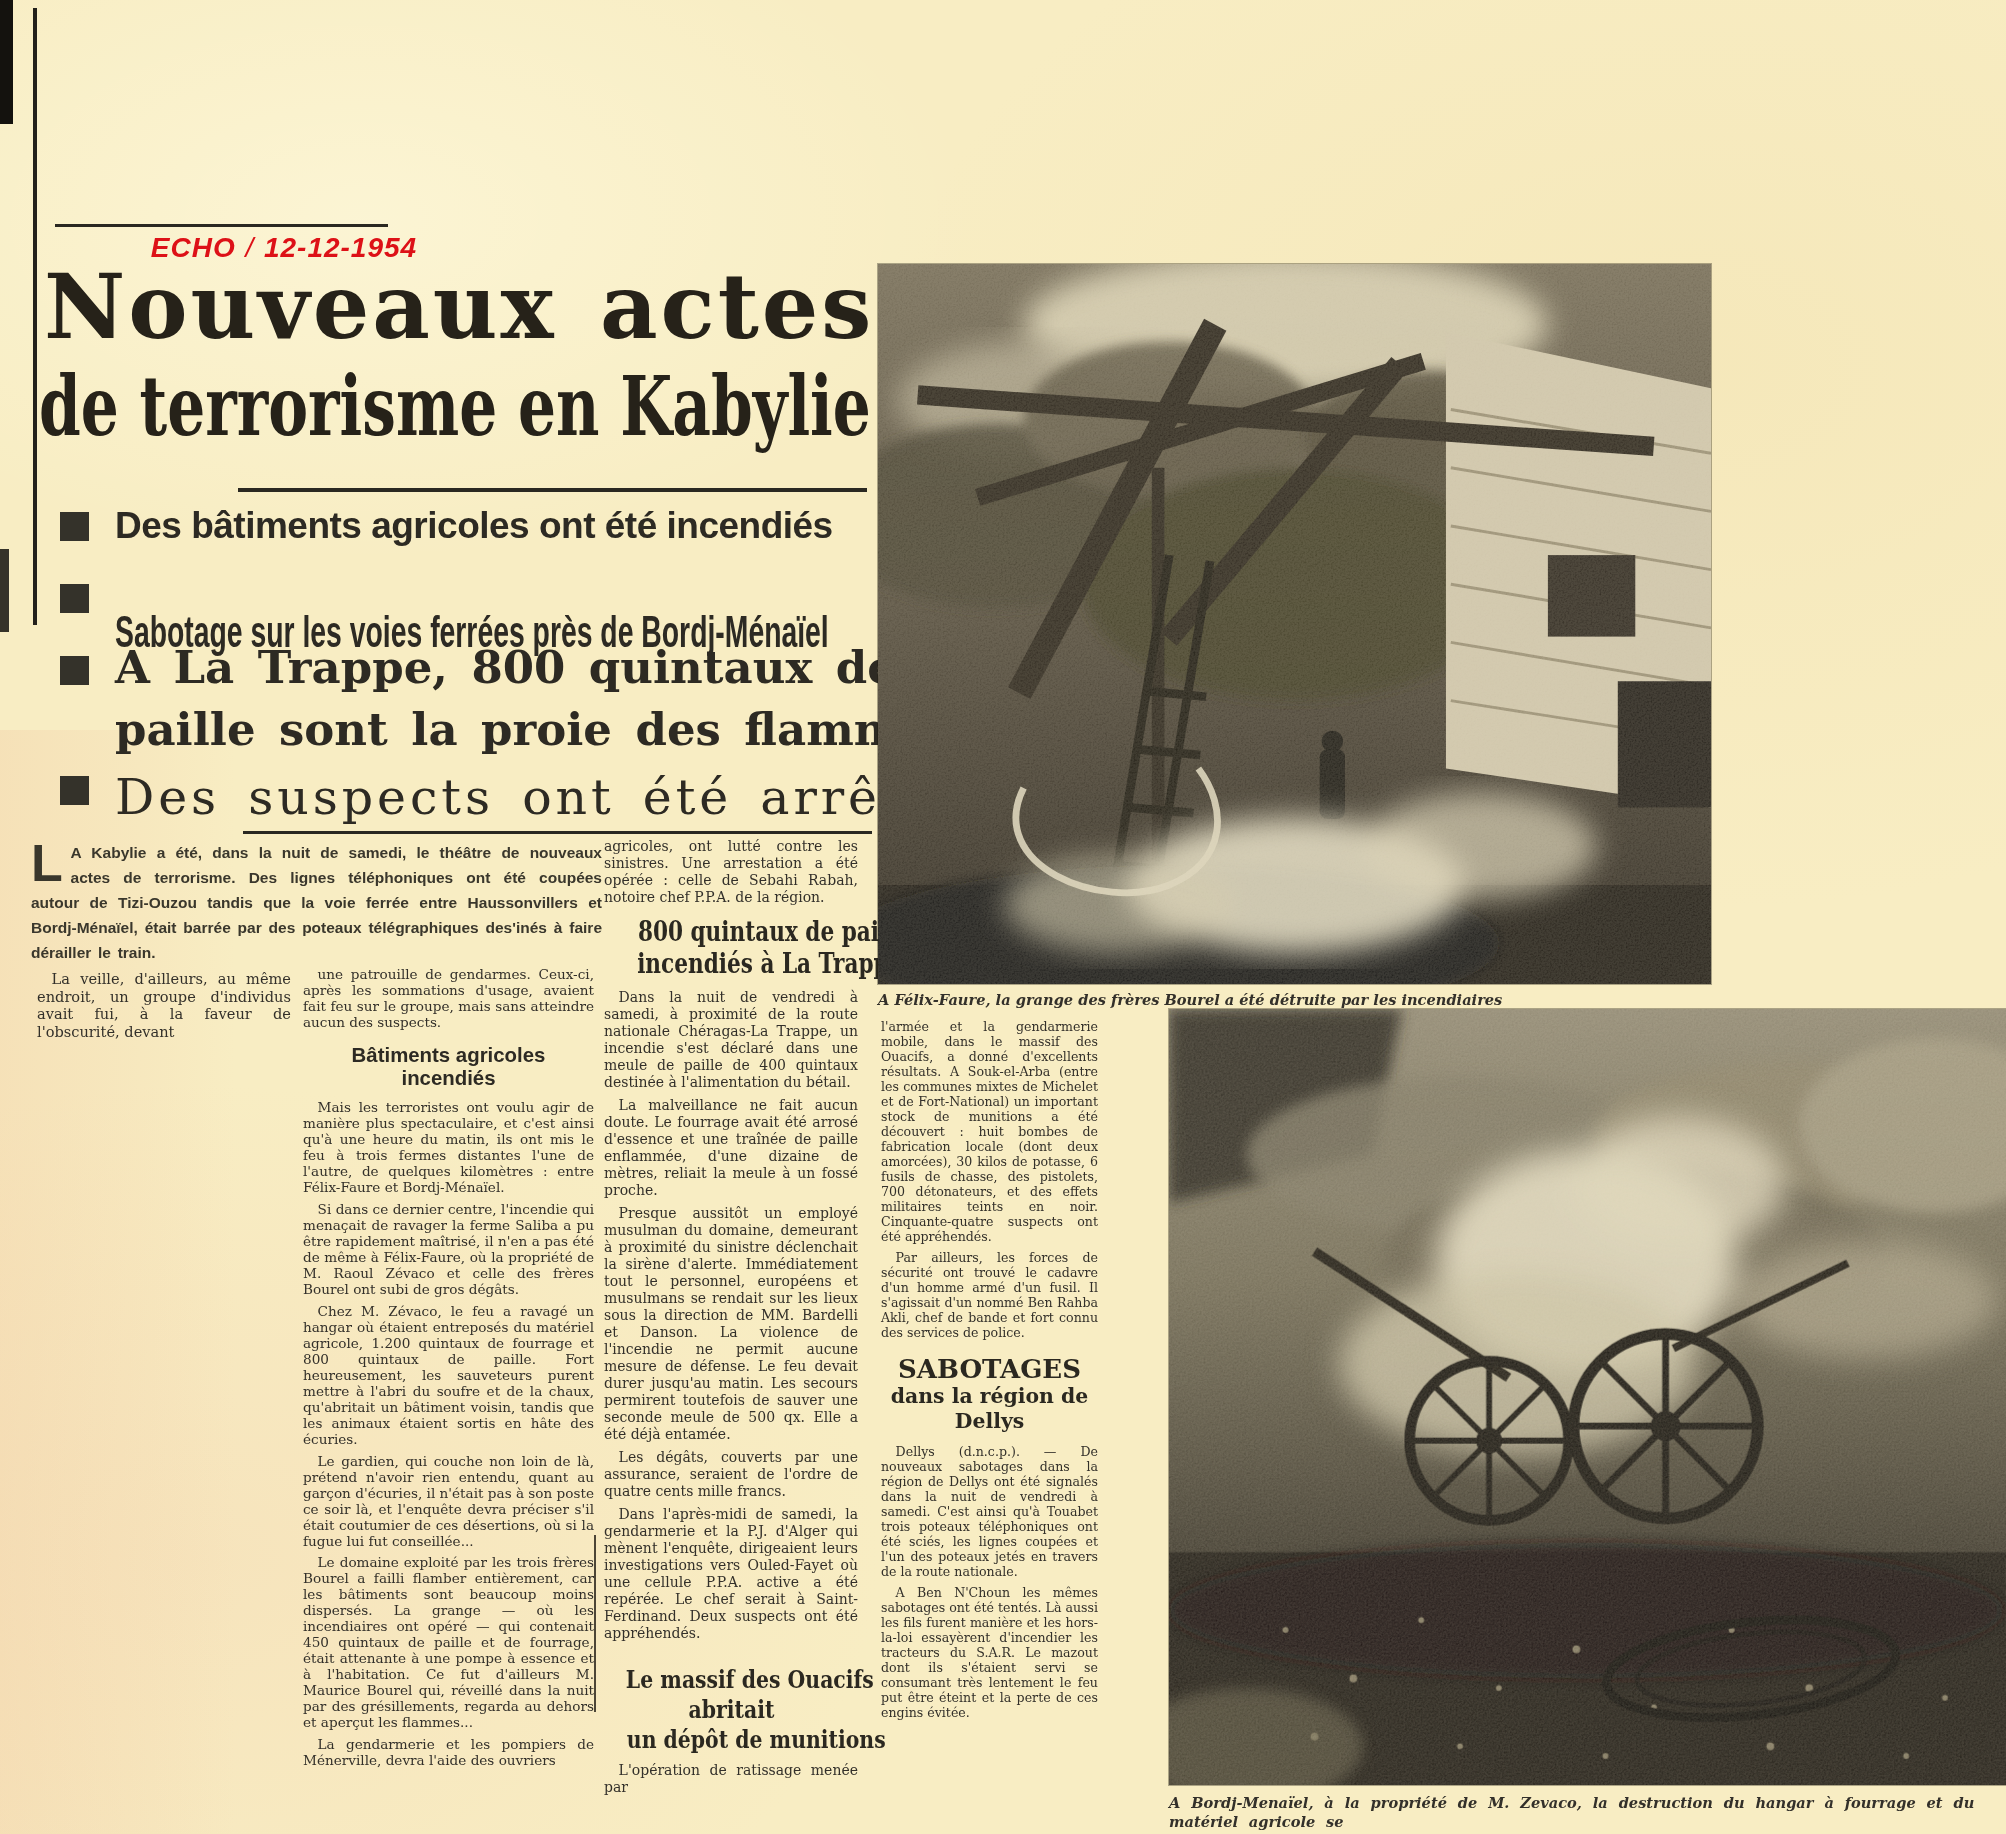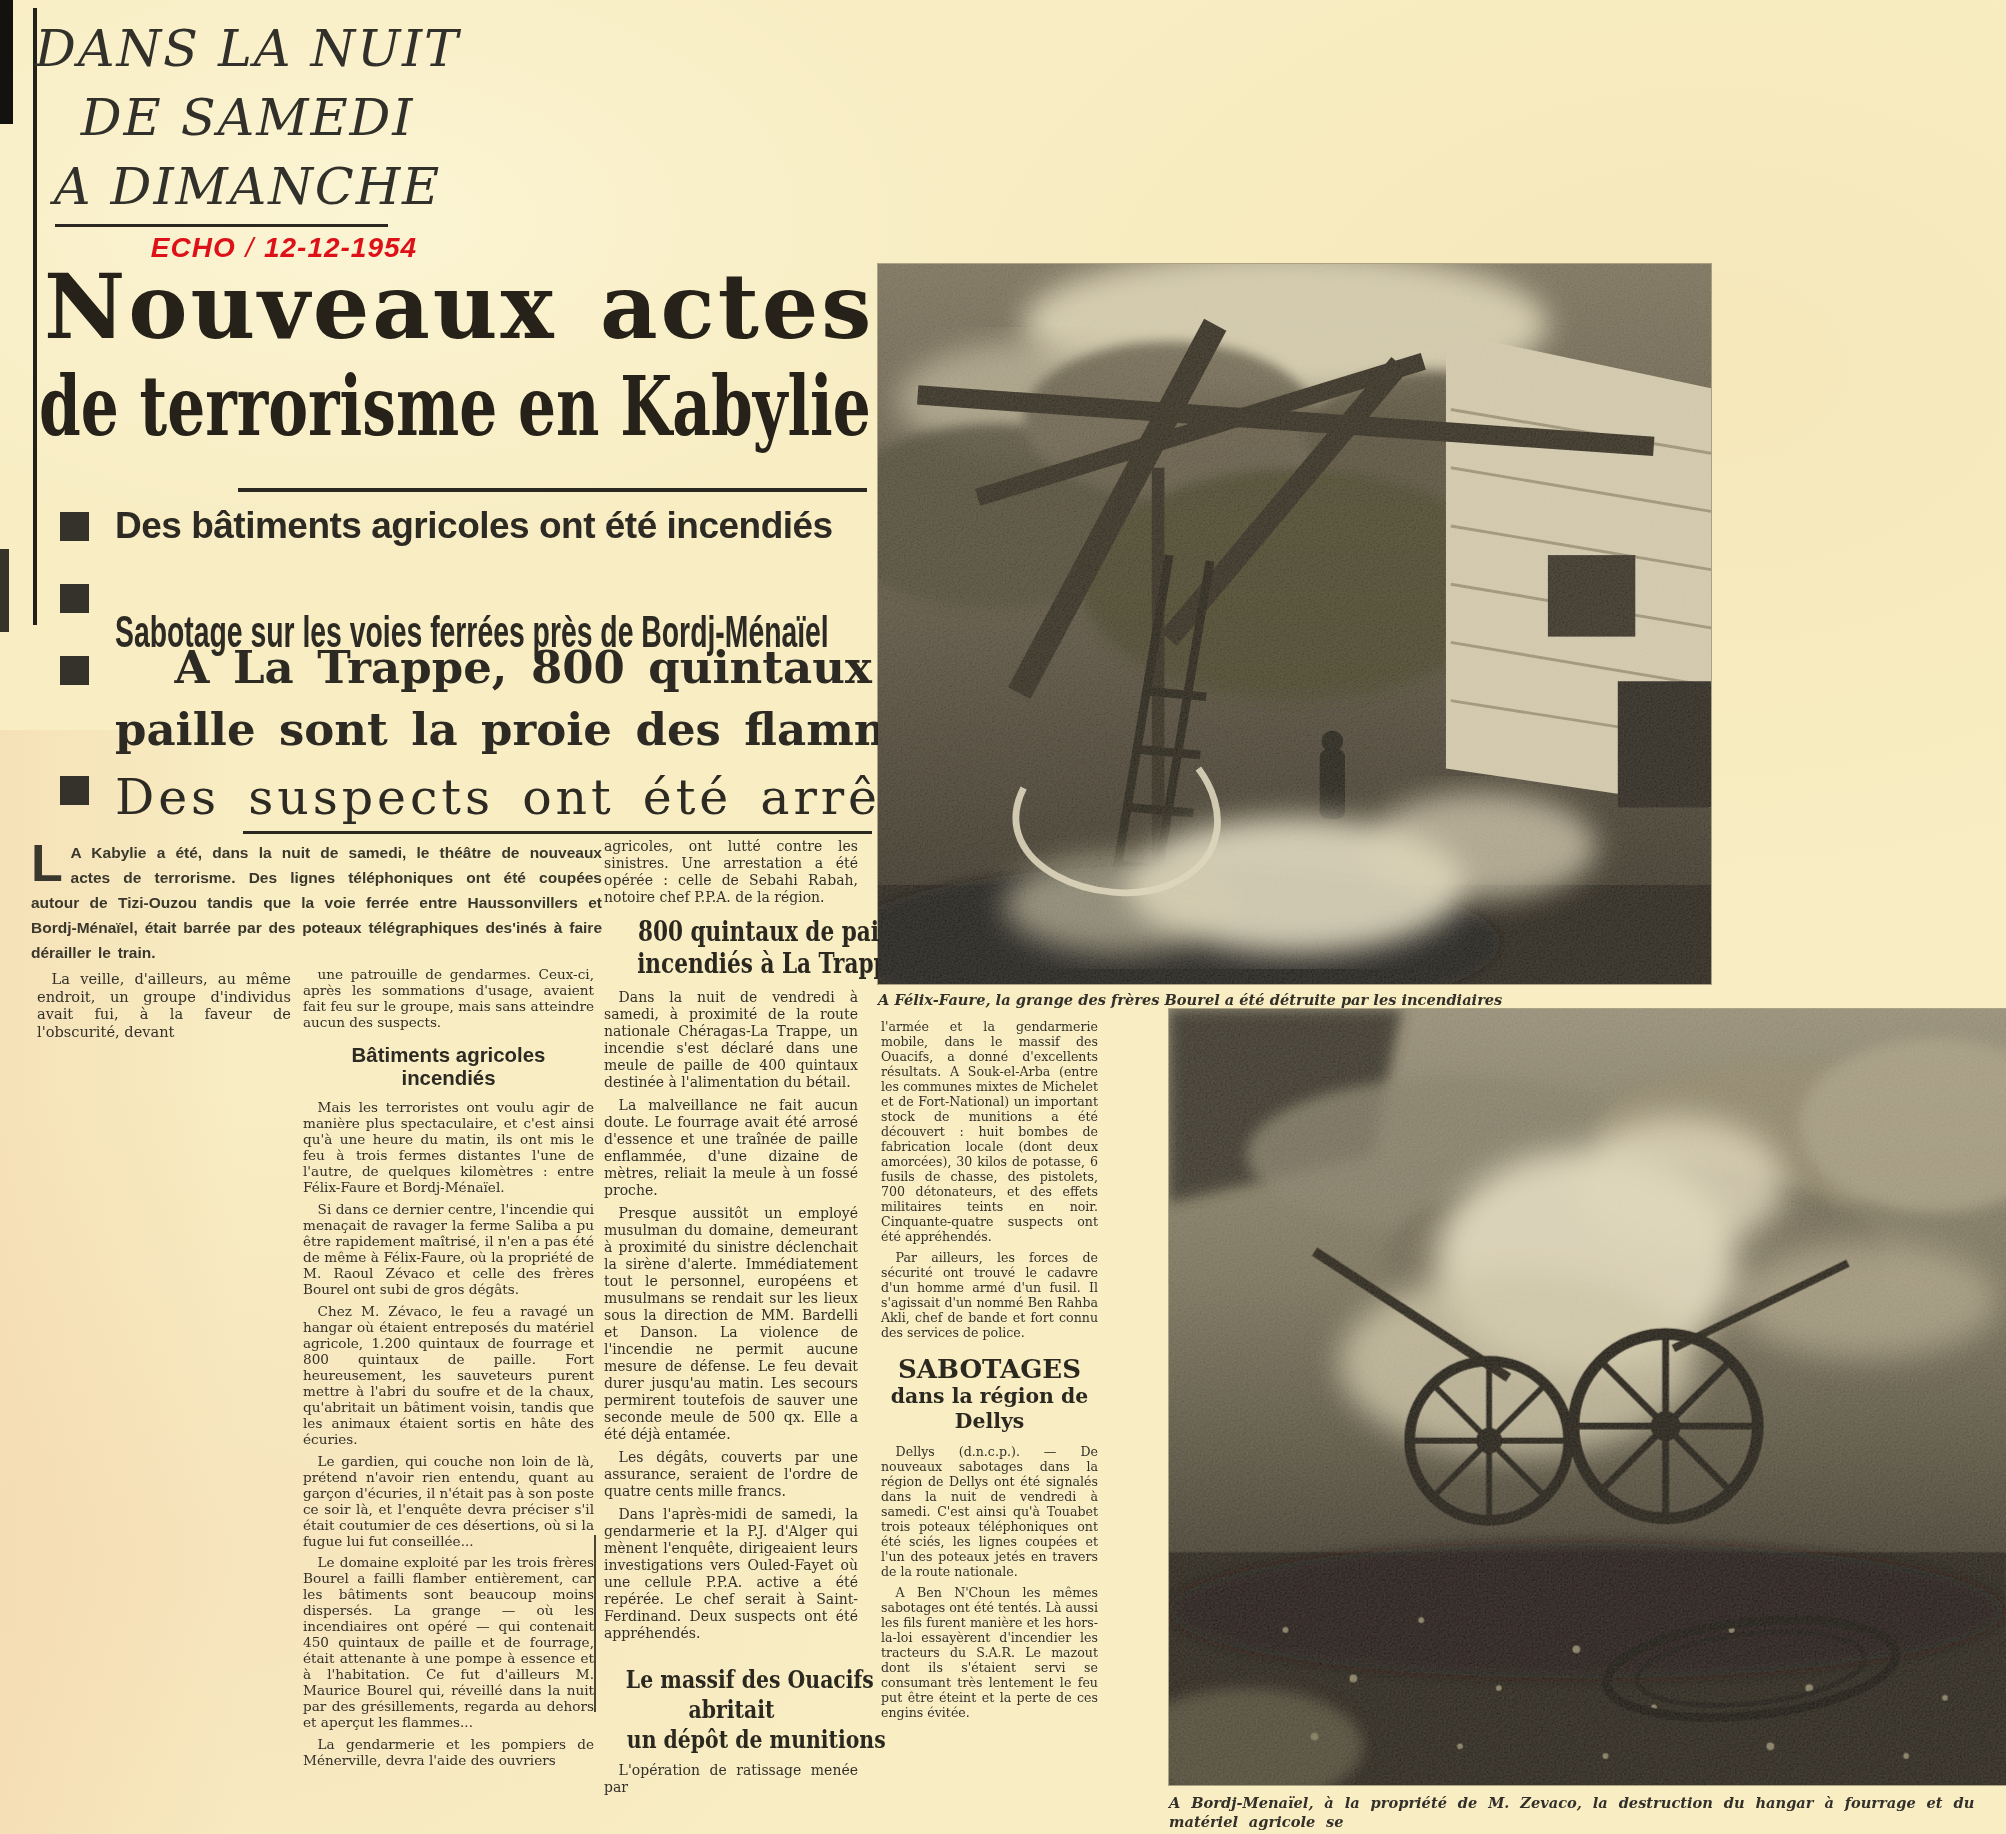--- a/index.html
+++ b/index.html
@@ -3,21 +3,21 @@
 <meta charset="utf-8">
 <style>
   html,body{margin:0;padding:0;background:#e8dcb0;}
   .canvas{position:relative;width:2007px;height:1834px;overflow:hidden;
     background:#f8edc3;
     background-image:
       radial-gradient(873px 485px at 18% 12%, rgba(255,252,228,.5), transparent 70%),
       radial-gradient(1164px 776px at 85% 20%, rgba(240,222,170,.35), transparent 70%),
       radial-gradient(970px 679px at 10% 85%, rgba(244,214,178,.4), transparent 70%);
     font-family:"DejaVu Serif",serif;color:#2b2822;}
-  .abs{position:absolute;text-align:right;}
+  .abs{position:absolute;}
   .tint{left:0;top:730px;width:235px;height:1104px;
     background:linear-gradient(90deg, rgba(240,198,158,.30), rgba(240,198,158,.10) 70%, rgba(240,198,158,0));}
   .scanmark{background:#14120e;}
   .vrule{background:#23211b;}
   .hrule{background:#2a2821;}
   
   .kicker{left:34px;top:13.6px;width:427px;text-align:center;
     font:italic 51px/69px "DejaVu Serif",serif;color:#32302a;letter-spacing:1.9px;}
   .masthead{left:116px;top:233px;width:336px;text-align:center;
     font:italic 700 28px/29px "Liberation Sans",sans-serif;color:#dd1117;letter-spacing:1px;}
@@ -63,25 +63,20 @@
 <body>
 
 <div class="canvas">
 
   <div class="abs tint"></div>
   <div class="abs scanmark" style="left:0;top:0;width:12.6px;height:124px;"></div>
   <div class="abs scanmark" style="left:0;top:549px;width:8.7px;height:83px;opacity:.85;"></div>
 
   <div class="abs vrule" style="left:33px;top:7.8px;width:3.9px;height:617px;"></div>
 
-  <div class="abs kicker">
-    <div>DANS LA NUIT</div>
-    <div>DE SAMEDI</div>
-    <div>A DIMANCHE</div>
-  </div>
   <div class="abs hrule" style="left:55px;top:224px;width:333px;height:2.9px;"></div>
 
   <div class="abs masthead">
     <span>ECHO</span><span class="sep">/</span><span>12-12-1954</span>
   </div>
 
   <div class="abs hl hl1">Nouveaux actes</div>
   <div class="abs hl hl2">
     <span class="cx" style="transform:scaleX(.72);">de terrorisme en Kabylie</span>
   </div>

